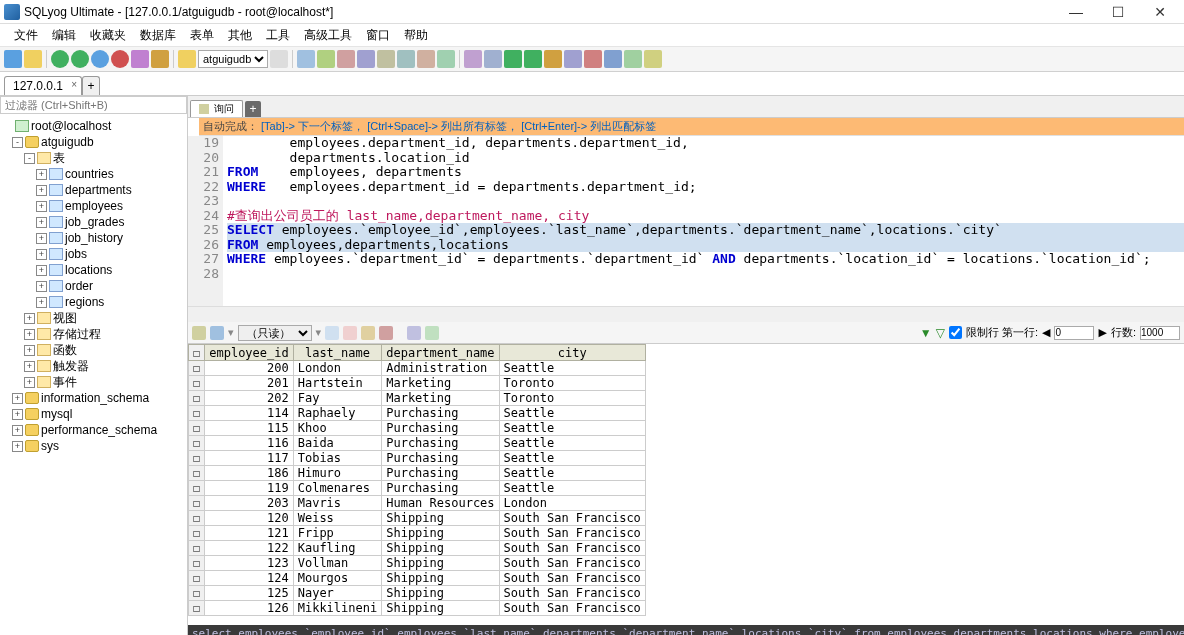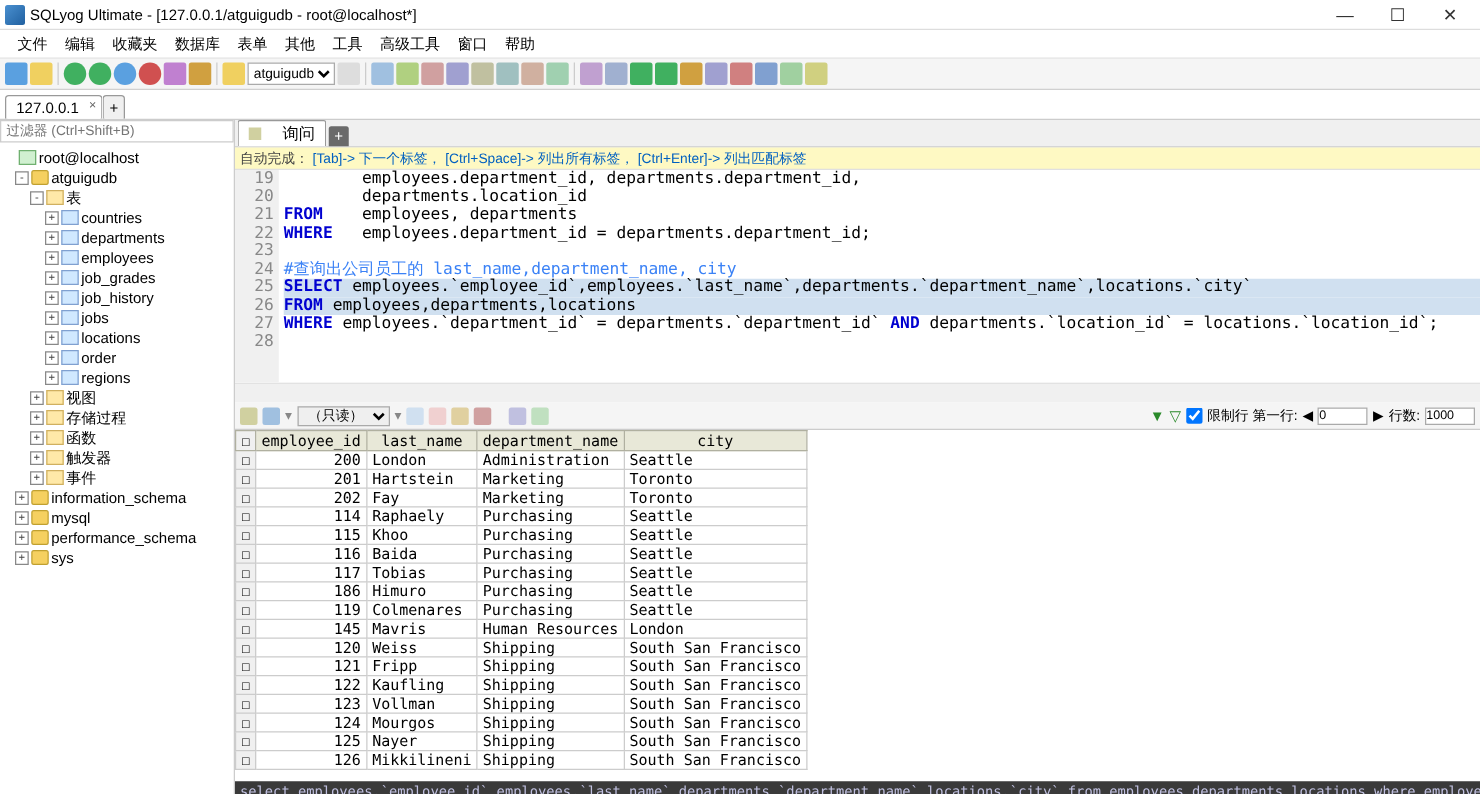--- a/index.html
+++ b/index.html
@@ -26,29 +26,29 @@
 .tree-row { display: flex; align-items: center; height: 16px; padding-left: 2px; white-space: nowrap; cursor: pointer; }
 .tree-exp { width: 11px; height: 11px; border: 1px solid #888; font-size: 9px; line-height: 9px; text-align: center; margin-right: 2px; color: #444; }
 .tree-ico { width: 14px; height: 12px; margin-right: 2px; display: inline-block; }
 .ico-db { background: #f5d060; border: 1px solid #c0a030; border-radius: 2px; }
 .ico-fold { background: #ffe9a8; border: 1px solid #d0b060; }
 .ico-tbl { background: #d0e8ff; border: 1px solid #80a0d0; }
 .ico-host { background: #d0f0d0; border: 1px solid #70b070; }
 .ind1 { padding-left: 12px; } .ind2 { padding-left: 24px; } .ind3 { padding-left: 36px; }
 .right { flex: 1; display: flex; flex-direction: column; min-width: 0; }
 .qtab-row { height: 22px; background: #f0f0f0; border-bottom: 1px solid #ccc; display: flex; align-items: flex-end; padding-left: 2px; }
-.qtab { border: 1px solid #999; background: #fff; padding: 1px 8px; font-size: 13px; border-radius: 2px 2px 0 0; display: flex; align-items: center; gap: 15px; border-bottom: none; }
+.qtab { border: 1px solid #999; background: #fff; padding: 1px 8px; font-size: 10px; border-radius: 2px 2px 0 0; display: flex; align-items: center; gap: 3px; border-bottom: none; }
 .qtab-plus { width: 16px; background: #6a6a6a; color: #fff; text-align: center; margin-left: 2px; border-radius: 2px 2px 0 0; padding: 1px 0; }
-.hint { font-size: 11px; background: #fef9c3; border-bottom: 1px solid #e0e0e0; padding: 1px 4px; color: #444; }
+.hint { font-size: 11px; background: #fdba74; border-bottom: 1px solid #e0e0e0; padding: 1px 4px; color: #444; margin-left: 11px; }
 .hint .k { color: #0060c0; }
 .editor { flex: 0 0 170px; display: flex; font-family: Consolas, monospace; font-size: 13px; background: #fff; overflow: hidden; position: relative; }
 .gutter { width: 35px; background: #f0f0f0; color: #888; text-align: right; padding: 0 4px; line-height: 14.5px; }
 .code { flex: 1; white-space: pre; line-height: 14.5px; padding-left: 4px; overflow: auto; }
 .kw { color: #0000d0; font-weight: bold; }
-.cmt { color: #3b82f6; }
+.cmt { color: #be185d; }
 .hl { background: #d0e0f0; display: inline-block; width: 100%; }
 .hscroll { height: 16px; background: #f0f0f0; border-top: 1px solid #ddd; }
 .rtab-row { height: 22px; background: #3a3a3a; display: flex; align-items: center; padding-left: 2px; gap: 1px; }
 .rtab { padding: 2px 8px; font-size: 11px; color: #ddd; background: #4a4a4a; cursor: pointer; display: flex; align-items: center; gap: 3px; }
 .rtab.active { background: #fff; color: #000; }
 .rtab .dot { width: 8px; height: 8px; border-radius: 1px; display: inline-block; }
 .result-tb { height: 22px; background: #f5f5f5; border-bottom: 1px solid #ccc; display: flex; align-items: center; padding: 0 4px; gap: 4px; font-size: 11px; }
 .result-tb .ro { border: 1px solid #aaa; padding: 0 4px; height: 16px; font-size: 11px; }
 .result-tb .sp { flex: 1; }
 .grid-wrap { flex: 1; overflow: auto; background: #fff; }
@@ -377,21 +377,21 @@
             </tr>
             <tr>
               <td class="chk">☐</td>
               <td class="num">119</td>
               <td>Colmenares</td>
               <td>Purchasing</td>
               <td>Seattle</td>
             </tr>
             <tr>
               <td class="chk">☐</td>
-              <td class="num">145</td>
+              <td class="num">203</td>
               <td>Mavris</td>
               <td>Human Resources</td>
               <td>London</td>
             </tr>
             <tr>
               <td class="chk">☐</td>
               <td class="num">120</td>
               <td>Weiss</td>
               <td>Shipping</td>
               <td>South San Francisco</td>

